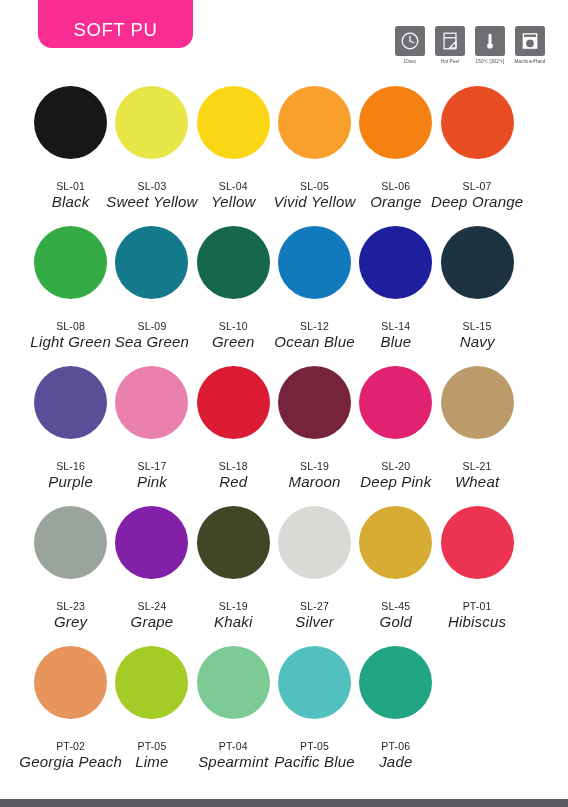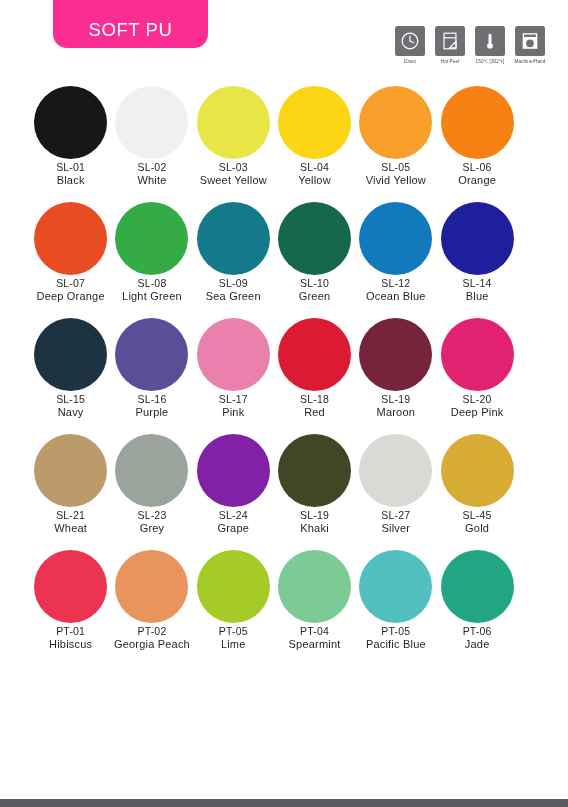--- a/index.html
+++ b/index.html
@@ -17,21 +17,20 @@
     position: relative;
     width: 568px;
     height: 807px;
     background: #ffffff;
   }
 
   
   .header {
     position: relative;
     height: 82px;
-    margin-left: 15px;
   }
 
   .brand-tab {
     position: absolute;
     left: 38px;
     top: -14px;
     width: 155px;
     height: 62px;
     background: #fa2e92;
     border-radius: 0 0 14px 14px;
@@ -104,36 +103,37 @@
   }
 
   .swatch {
     width: 73px;
     height: 73px;
     border-radius: 50%;
     background: #ccc;
   }
 
   .cell-code {
-    margin-top: 2px;
+    margin-top: 21px;
     font-size: 10.5px;
     color: #231f20;
     letter-spacing: 0.2px;
     line-height: 1.25;
     text-align: center;
     white-space: nowrap;
   }
 
   .cell-name {
-    font-size: 11px;
+    font-size: 15px;
     color: #231f20;
     letter-spacing: 0.2px;
     line-height: 1.25;
     text-align: center;
     white-space: nowrap;
+    font-style: italic;
   }
 
   
   .footer-bar {
     position: absolute;
     left: 0;
     bottom: 0;
     width: 568px;
     height: 8px;
     background: #595a60;
@@ -198,25 +198,20 @@
     </div>
   </div>
 
   <div class="grid" id="swatch-grid">
       <div class="cell">
         <div class="swatch" style="background: rgb(23, 23, 23);"></div>
         <div class="cell-code">SL-01</div>
         <div class="cell-name">Black</div>
       </div>
       <div class="cell">
-        <div class="swatch" style="background: rgb(240, 241, 239);"></div>
-        <div class="cell-code">SL-02</div>
-        <div class="cell-name">White</div>
-      </div>
-      <div class="cell">
         <div class="swatch" style="background: rgb(232, 230, 70);"></div>
         <div class="cell-code">SL-03</div>
         <div class="cell-name">Sweet Yellow</div>
       </div>
       <div class="cell">
         <div class="swatch" style="background: rgb(250, 214, 20);"></div>
         <div class="cell-code">SL-04</div>
         <div class="cell-name">Yellow</div>
       </div>
       <div class="cell">

